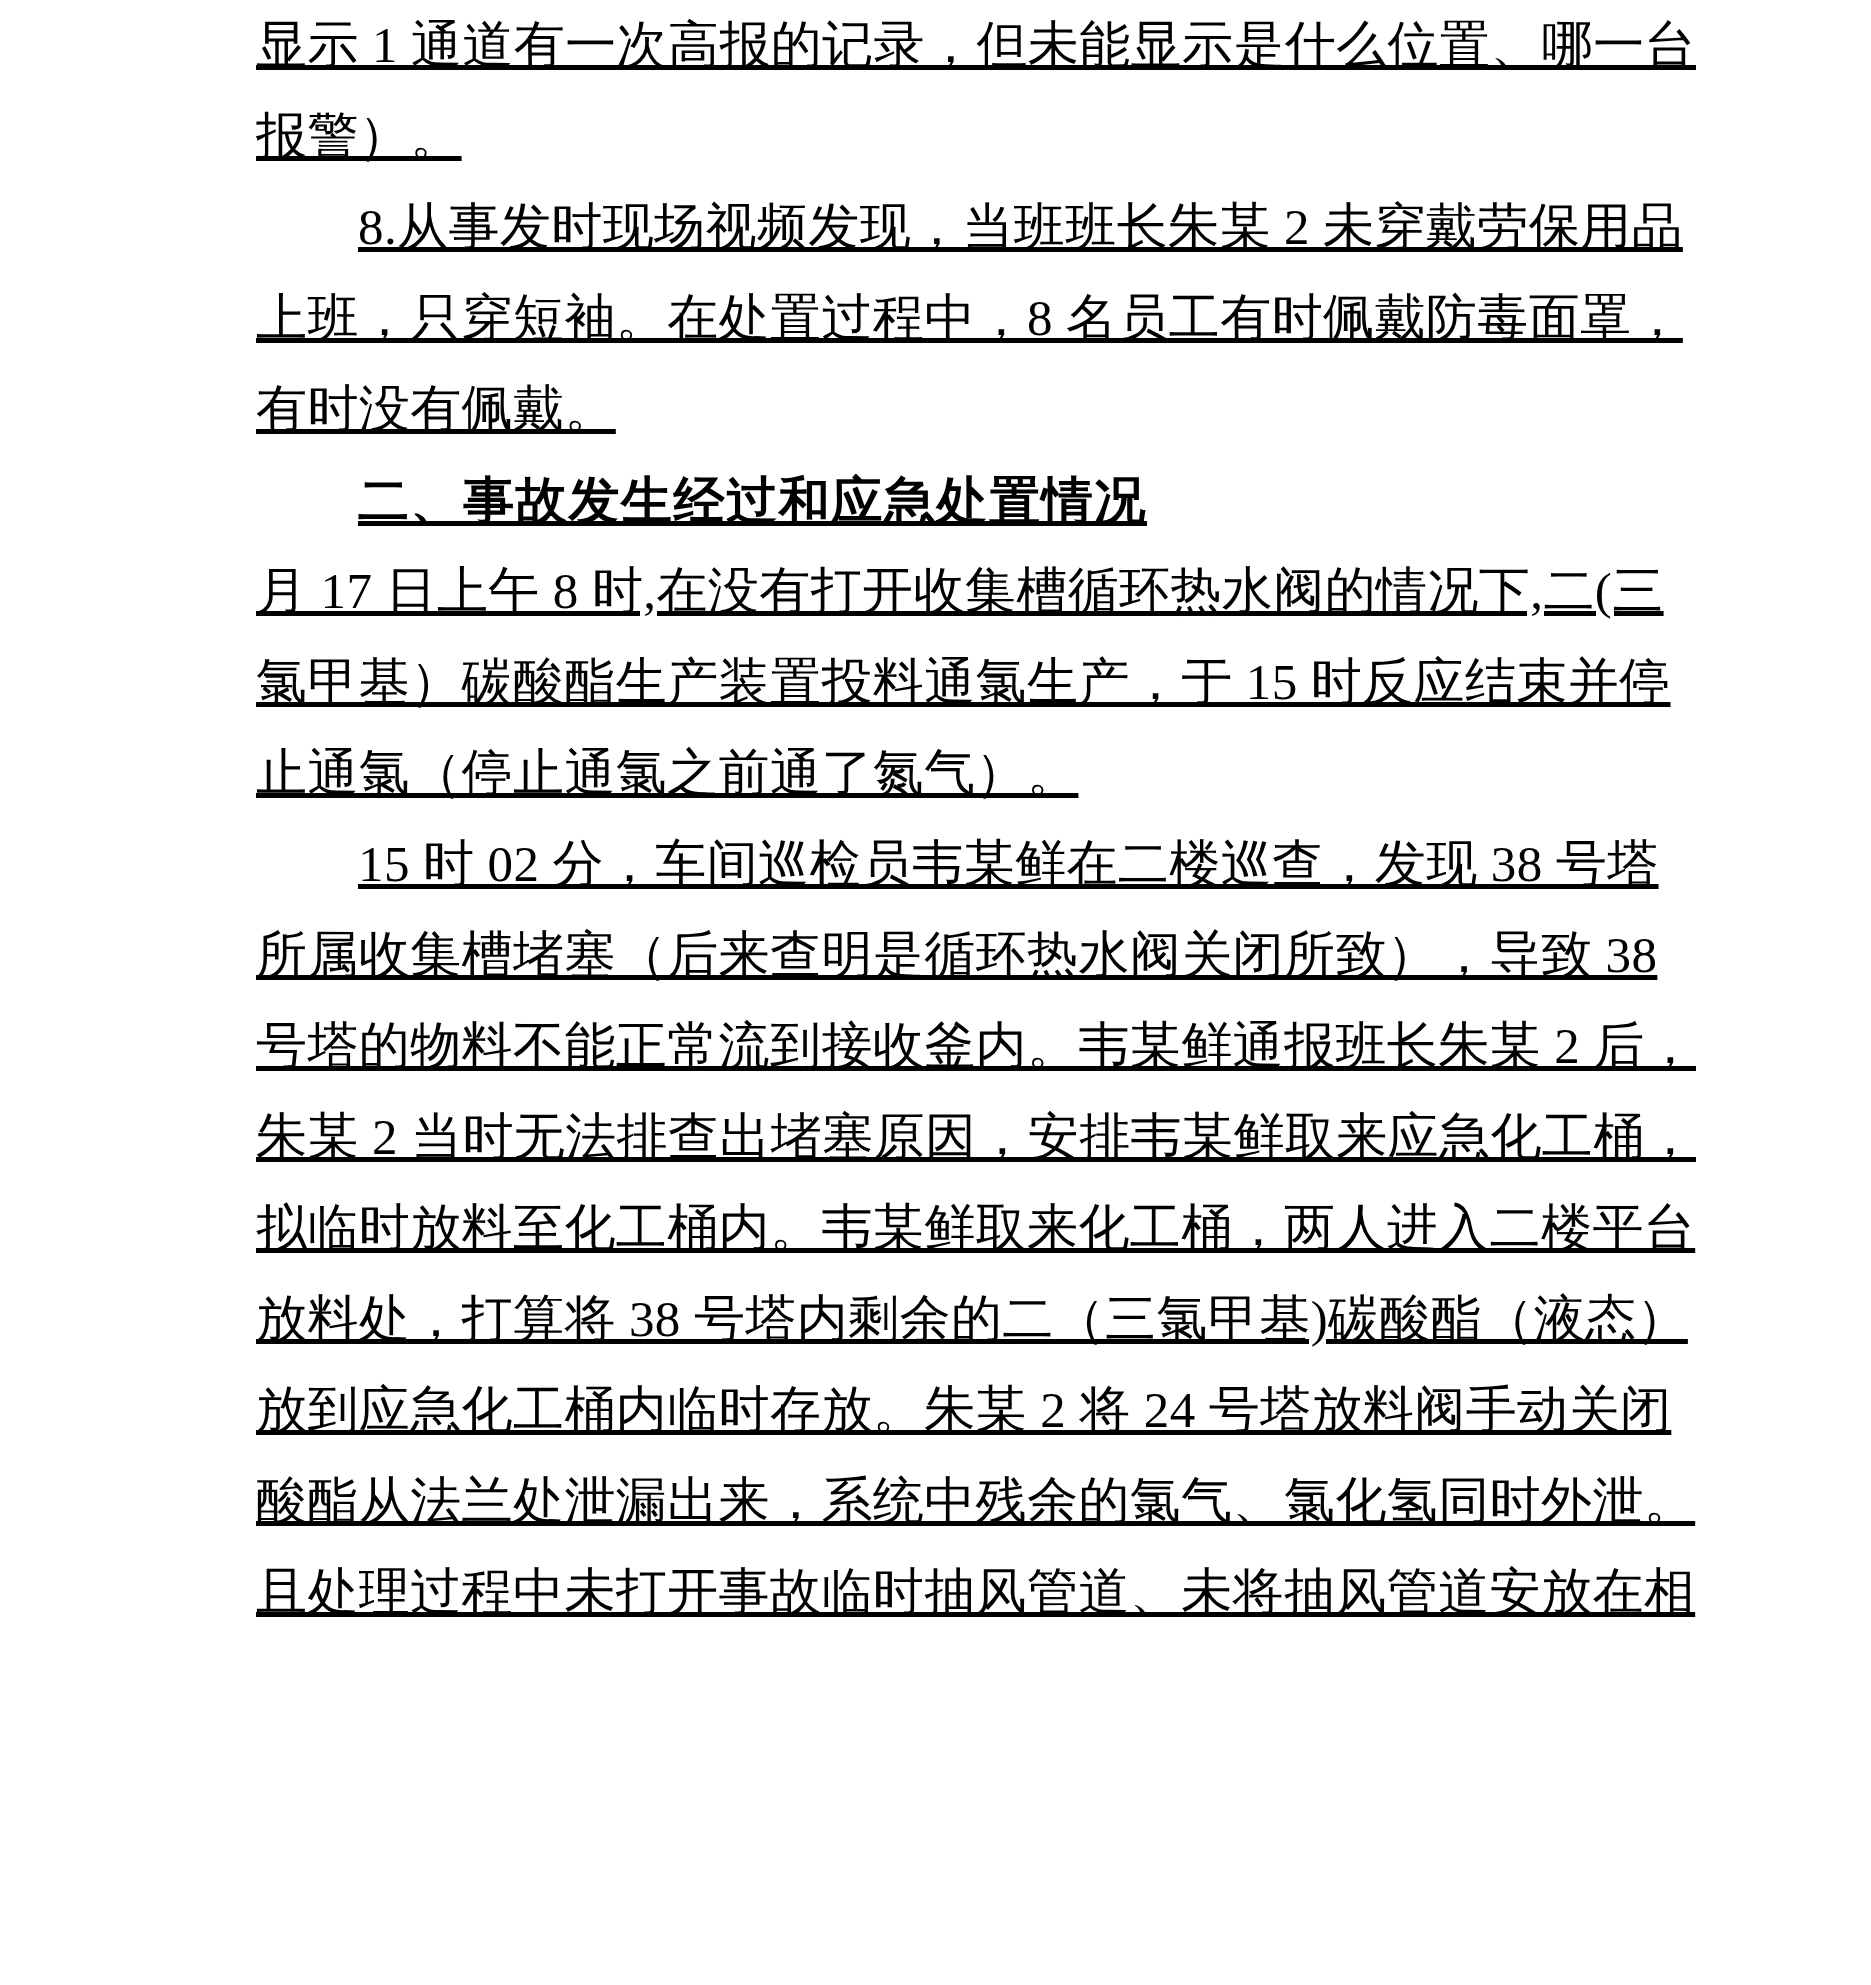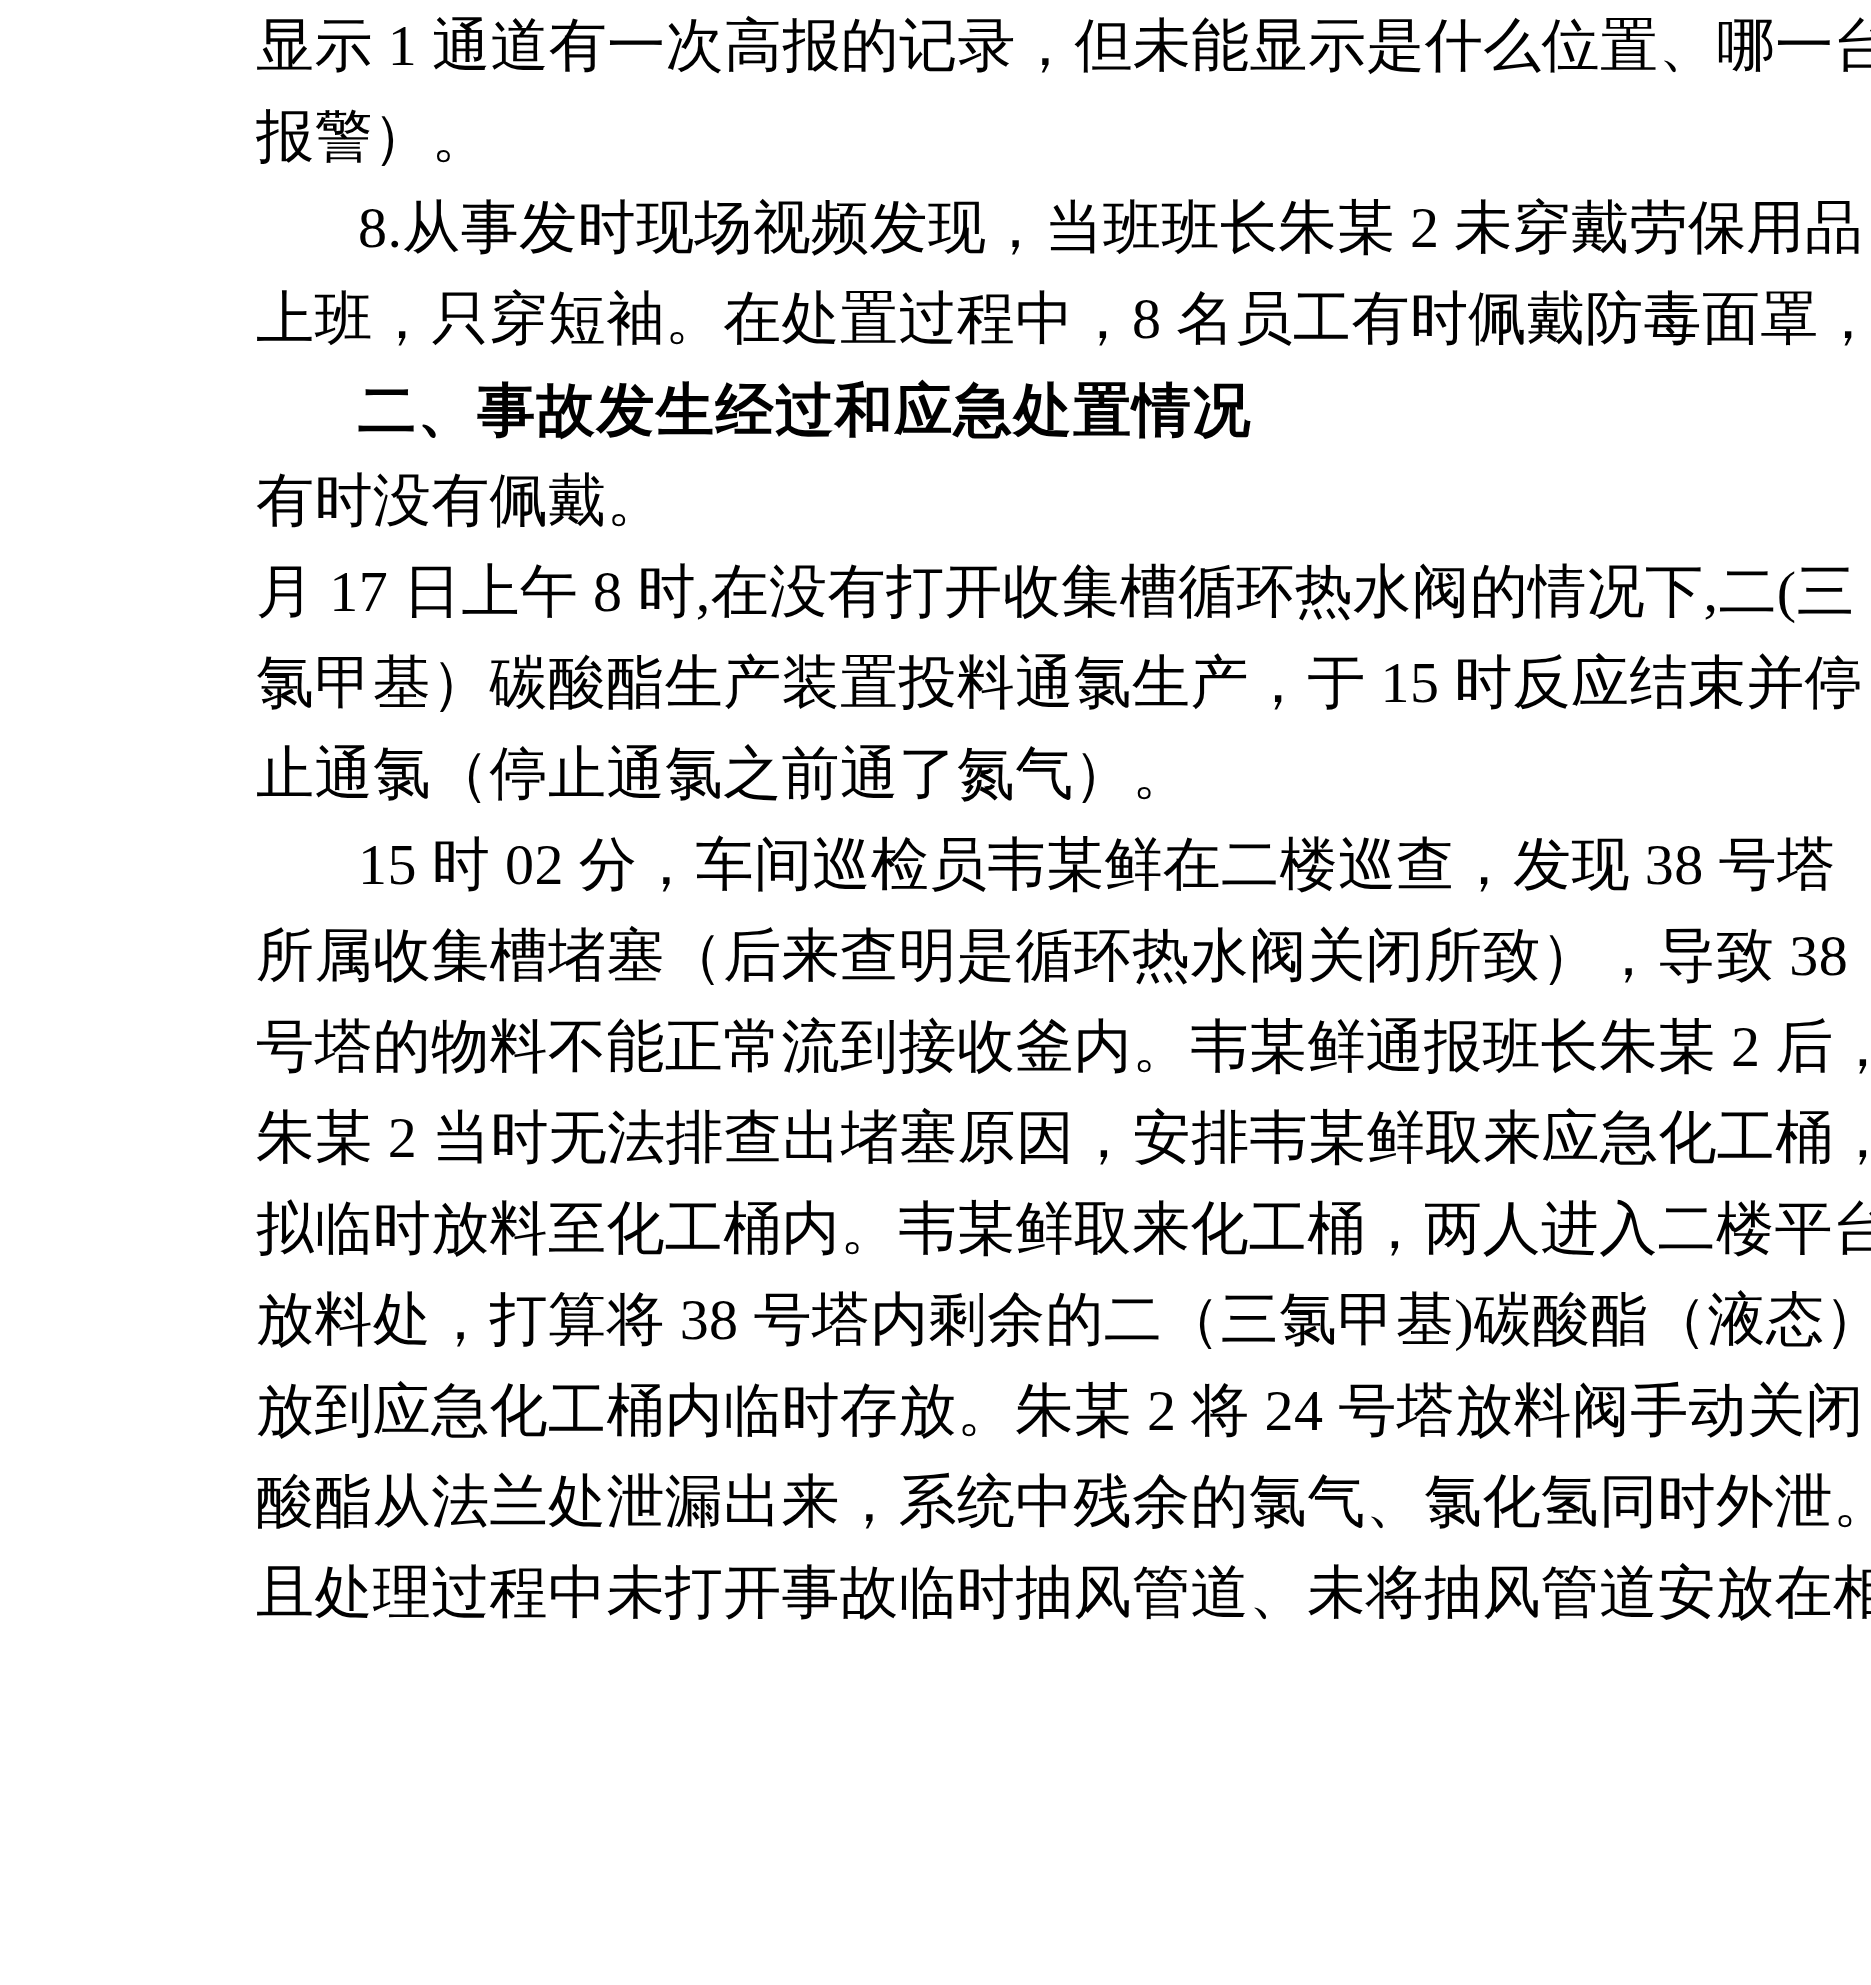--- a/index.html
+++ b/index.html
@@ -16,25 +16,26 @@
   }
   .page {
     position: absolute;
     left: 256px;
     top: 0;
     width: 1423px;
     color: #000000;
   }
   .line {
     font-family: "Liberation Serif", "DejaVu Serif", serif;
-    font-size: 58px;
+    font-size: 51px;
     line-height: 91px;
     height: 91px;
     white-space: nowrap;
     letter-spacing: 0.4px;
+    text-decoration: underline;
   }
   .line.indent {
     padding-left: 102px;
   }
   .line.heading1 {
     font-family: "Liberation Sans", "DejaVu Sans", sans-serif;
     font-weight: bold;
     letter-spacing: 1.6px;
   }
   .line.heading2 {
@@ -43,22 +44,22 @@
   }
 </style>
 </head>
 <body style="background: rgb(255, 255, 255);">
 
 <div class="page" style="color: rgb(0, 0, 0);">
     <div class="line body">显示 1 通道有一次高报的记录，但未能显示是什么位置、哪一台</div>
     <div class="line body">报警）。</div>
     <div class="line body indent">8.从事发时现场视频发现，当班班长朱某 2 未穿戴劳保用品</div>
     <div class="line body">上班，只穿短袖。在处置过程中，8 名员工有时佩戴防毒面罩，</div>
+    <div class="line body">有时没有佩戴。</div>
     <div class="line heading1 indent">二、事故发生经过和应急处置情况</div>
-    <div class="line body">有时没有佩戴。</div>
     <div class="line body">月 17 日上午 8 时,在没有打开收集槽循环热水阀的情况下,二(三</div>
     <div class="line body">氯甲基）碳酸酯生产装置投料通氯生产，于 15 时反应结束并停</div>
     <div class="line body">止通氯（停止通氯之前通了氮气）。</div>
     <div class="line body indent">15 时 02 分，车间巡检员韦某鲜在二楼巡查，发现 38 号塔</div>
     <div class="line body">所属收集槽堵塞（后来查明是循环热水阀关闭所致），导致 38</div>
     <div class="line body">号塔的物料不能正常流到接收釜内。韦某鲜通报班长朱某 2 后，</div>
     <div class="line body">朱某 2 当时无法排查出堵塞原因，安排韦某鲜取来应急化工桶，</div>
     <div class="line body">拟临时放料至化工桶内。韦某鲜取来化工桶，两人进入二楼平台</div>
     <div class="line body">放料处，打算将 38 号塔内剩余的二（三氯甲基)碳酸酯（液态）</div>
     <div class="line body">放到应急化工桶内临时存放。朱某 2 将 24 号塔放料阀手动关闭</div>

